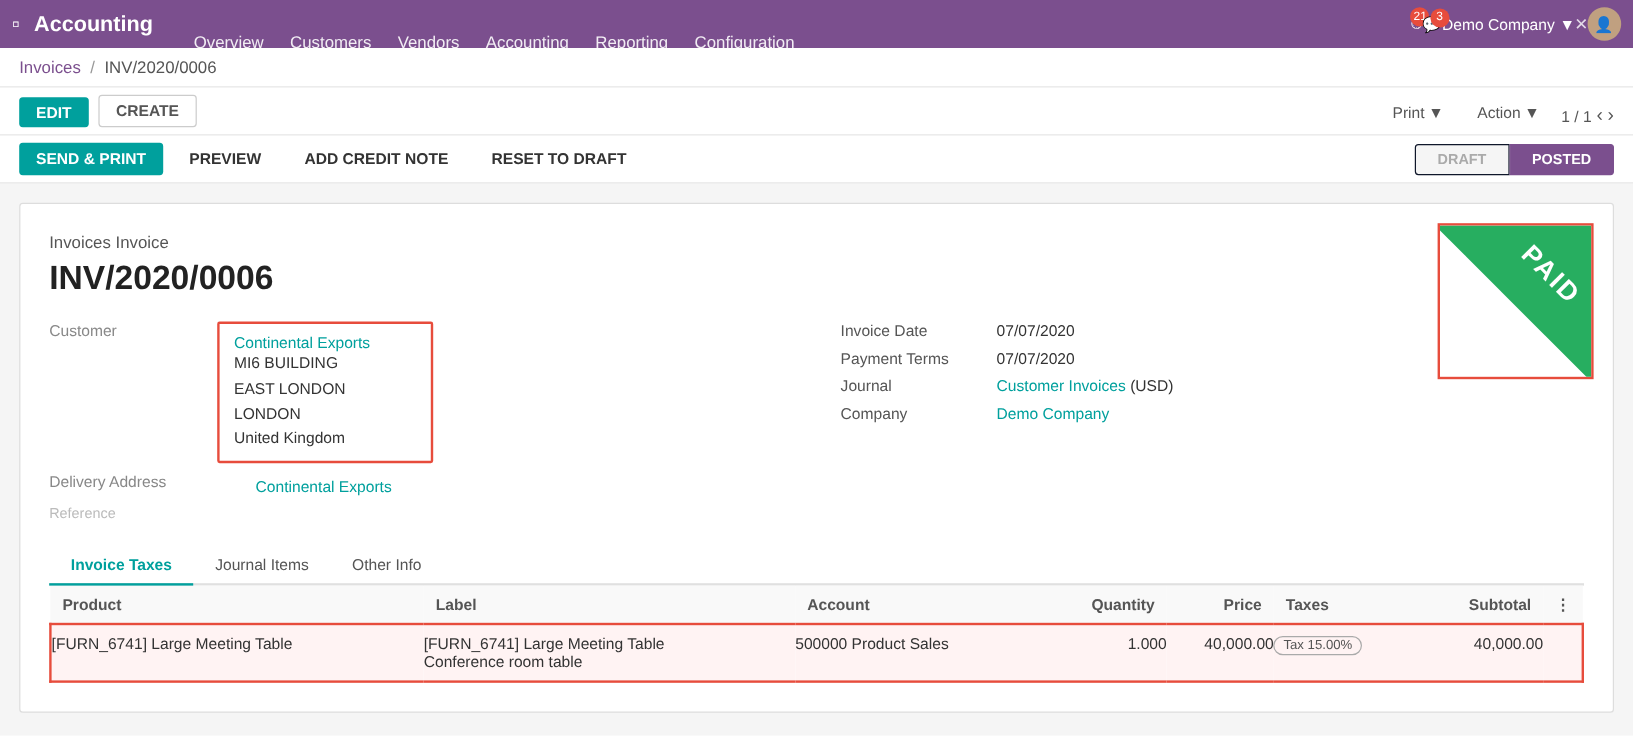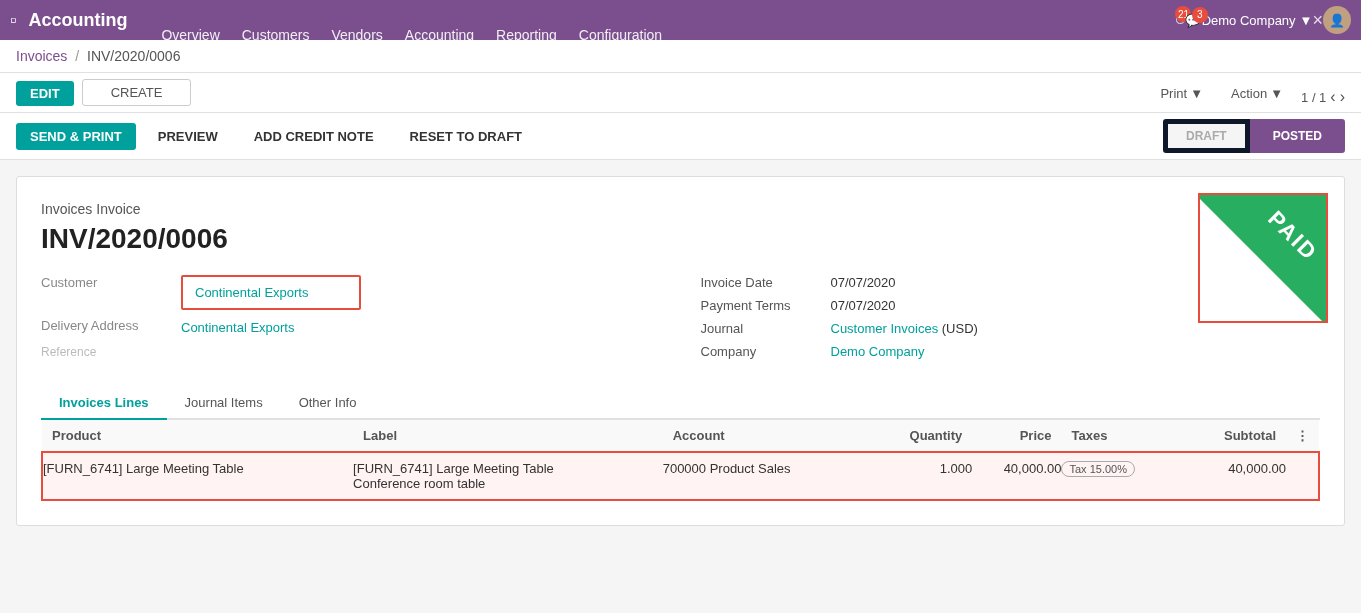--- a/index.html
+++ b/index.html
@@ -41,39 +41,39 @@
     
     .action-bar {
       background: white;
       display: flex;
       align-items: flex-end;
       padding: 6px 16px;
       border-bottom: 1px solid #e0e0e0;
       gap: 8px;
     }
     .btn-edit { background: #00A09D; color: white; border: none; padding: 5px 14px; border-radius: 3px; cursor: pointer; font-size: 13px; font-weight: 600; }
-    .btn-create { background: white; color: #555; border: 1px solid #ccc; padding: 5px 28px; border-radius: 3px; cursor: pointer; font-size: 13px; font-weight: 400; }
+    .btn-create { background: white; color: #555; border: 1px solid #ccc; padding: 5px 14px; border-radius: 3px; cursor: pointer; font-size: 13px; font-weight: 700; }
     .btn-print, .btn-action { background: white; color: #555; border: none; padding: 5px 10px; cursor: pointer; font-size: 13px; display: flex; align-items: center; gap: 3px; }
     .action-bar .spacer { flex: 1; }
     .pagination { display: flex; align-items: center; gap: 4px; font-size: 13px; color: #555; }
     .pagination button { border: none; background: none; cursor: pointer; color: #555; font-size: 16px; }
 
     
     .secondary-bar {
       background: white;
       display: flex;
       align-items: center;
       padding: 6px 16px;
       border-bottom: 1px solid #e0e0e0;
       gap: 8px;
     }
     .btn-send-print { background: #00A09D; color: white; border: none; padding: 6px 14px; border-radius: 3px; cursor: pointer; font-size: 13px; font-weight: 600; }
     .btn-secondary { background: white; color: #333; border: none; padding: 6px 14px; border-radius: 3px; cursor: pointer; font-size: 13px; font-weight: 600; }
     .status-bar { margin-left: auto; display: flex; align-items: center; gap: 0; }
-    .status-item { padding: 5px 18px; font-size: 12px; font-weight: 600; color: #aaa; background: #f5f5f5; border: 5px solid #0f172a; cursor: pointer; }
+    .status-item { padding: 5px 18px; font-size: 12px; font-weight: 600; color: #aaa; background: #f5f5f5; border: 1px solid #0f172a; cursor: pointer; }
     .status-item.active { background: #7B4F8E; color: white; border-color: #7B4F8E; text-align: center; }
     .status-item:first-child { border-radius: 3px 0 0 3px; }
     .status-item:last-child { border-radius: 0 3px 3px 0; }
 
     
     .main-content {
       padding: 16px;
       background: #f5f5f5;
       min-height: calc(100vh - 160px);
     }
@@ -183,21 +183,21 @@
       display: inline-block;
       border: 1px solid #aaa;
       border-radius: 10px;
       padding: 1px 7px;
       font-size: 11px;
       color: #555;
     }
     .invoice-table td.right { text-align: right; }
     .col-options { width: 24px; }
 
-    .delivery-field-row { display: flex; margin-bottom: 8px; align-items: center; }
+    .delivery-field-row { display: flex; margin-bottom: 8px; align-items: flex-end; gap: 32px; }
   </style>
 </head>
 <body>
 
 <nav class="top-nav">
   <span class="app-icon">▫</span>
   <span class="app-name">Accounting</span>
   <a class="nav-link">Overview</a>
   <a class="nav-link">Customers</a>
   <a class="nav-link">Vendors</a>
@@ -272,20 +272,26 @@
     <div class="invoice-type">Invoices Invoice</div>
     <div class="invoice-number">INV/2020/0006</div>
 
     <div class="invoice-fields">
 
       <div class="field-group">
         <div class="field-row">
           <span class="field-label">Customer</span>
           <div class="customer-box">
             <a class="customer-link">Continental Exports</a>
+            <div class="customer-address">
+              <div>MI6 BUILDING</div>
+              <div>EAST LONDON</div>
+              <div>LONDON</div>
+              <div>United Kingdom</div>
+            </div>
           </div>
         </div>
         <div class="delivery-field-row">
           <span class="field-label">Delivery Address</span>
           <a class="customer-link">Continental Exports</a>
         </div>
         <div class="ref-label">Reference</div>
       </div>
 
       <div class="right-fields">
@@ -306,21 +312,21 @@
         </div>
         <div class="right-field-row">
           <span class="right-field-label">Company</span>
           <a class="right-field-link">Demo Company</a>
         </div>
       </div>
     </div>
 
     <div class="tabs-bar">
       <div class="tab active">
-        <span>Invoices Lines</span>
+        <span>Invoice Taxes</span>
       </div>
       <div class="tab">
         <span>Journal Items</span>
       </div>
       <div class="tab">
         <span>Other Info</span>
       </div>
     </div>
 
     <table class="invoice-table">
@@ -336,21 +342,21 @@
           <th class="col-options">⋮</th>
         </tr>
       </thead>
       <tbody>
         <tr class="highlighted">
           <td>[FURN_6741] Large Meeting Table</td>
           <td>
             <div>[FURN_6741] Large Meeting Table</div>
             <div>Conference room table</div>
           </td>
-          <td>700000 Product Sales</td>
+          <td>500000 Product Sales</td>
           <td class="right">1.000</td>
           <td class="right">40,000.00</td>
           <td>
             <span class="tax-badge">Tax 15.00%</span>
           </td>
           <td class="right">40,000.00</td>
           <td></td>
         </tr>
       </tbody>
     </table>

